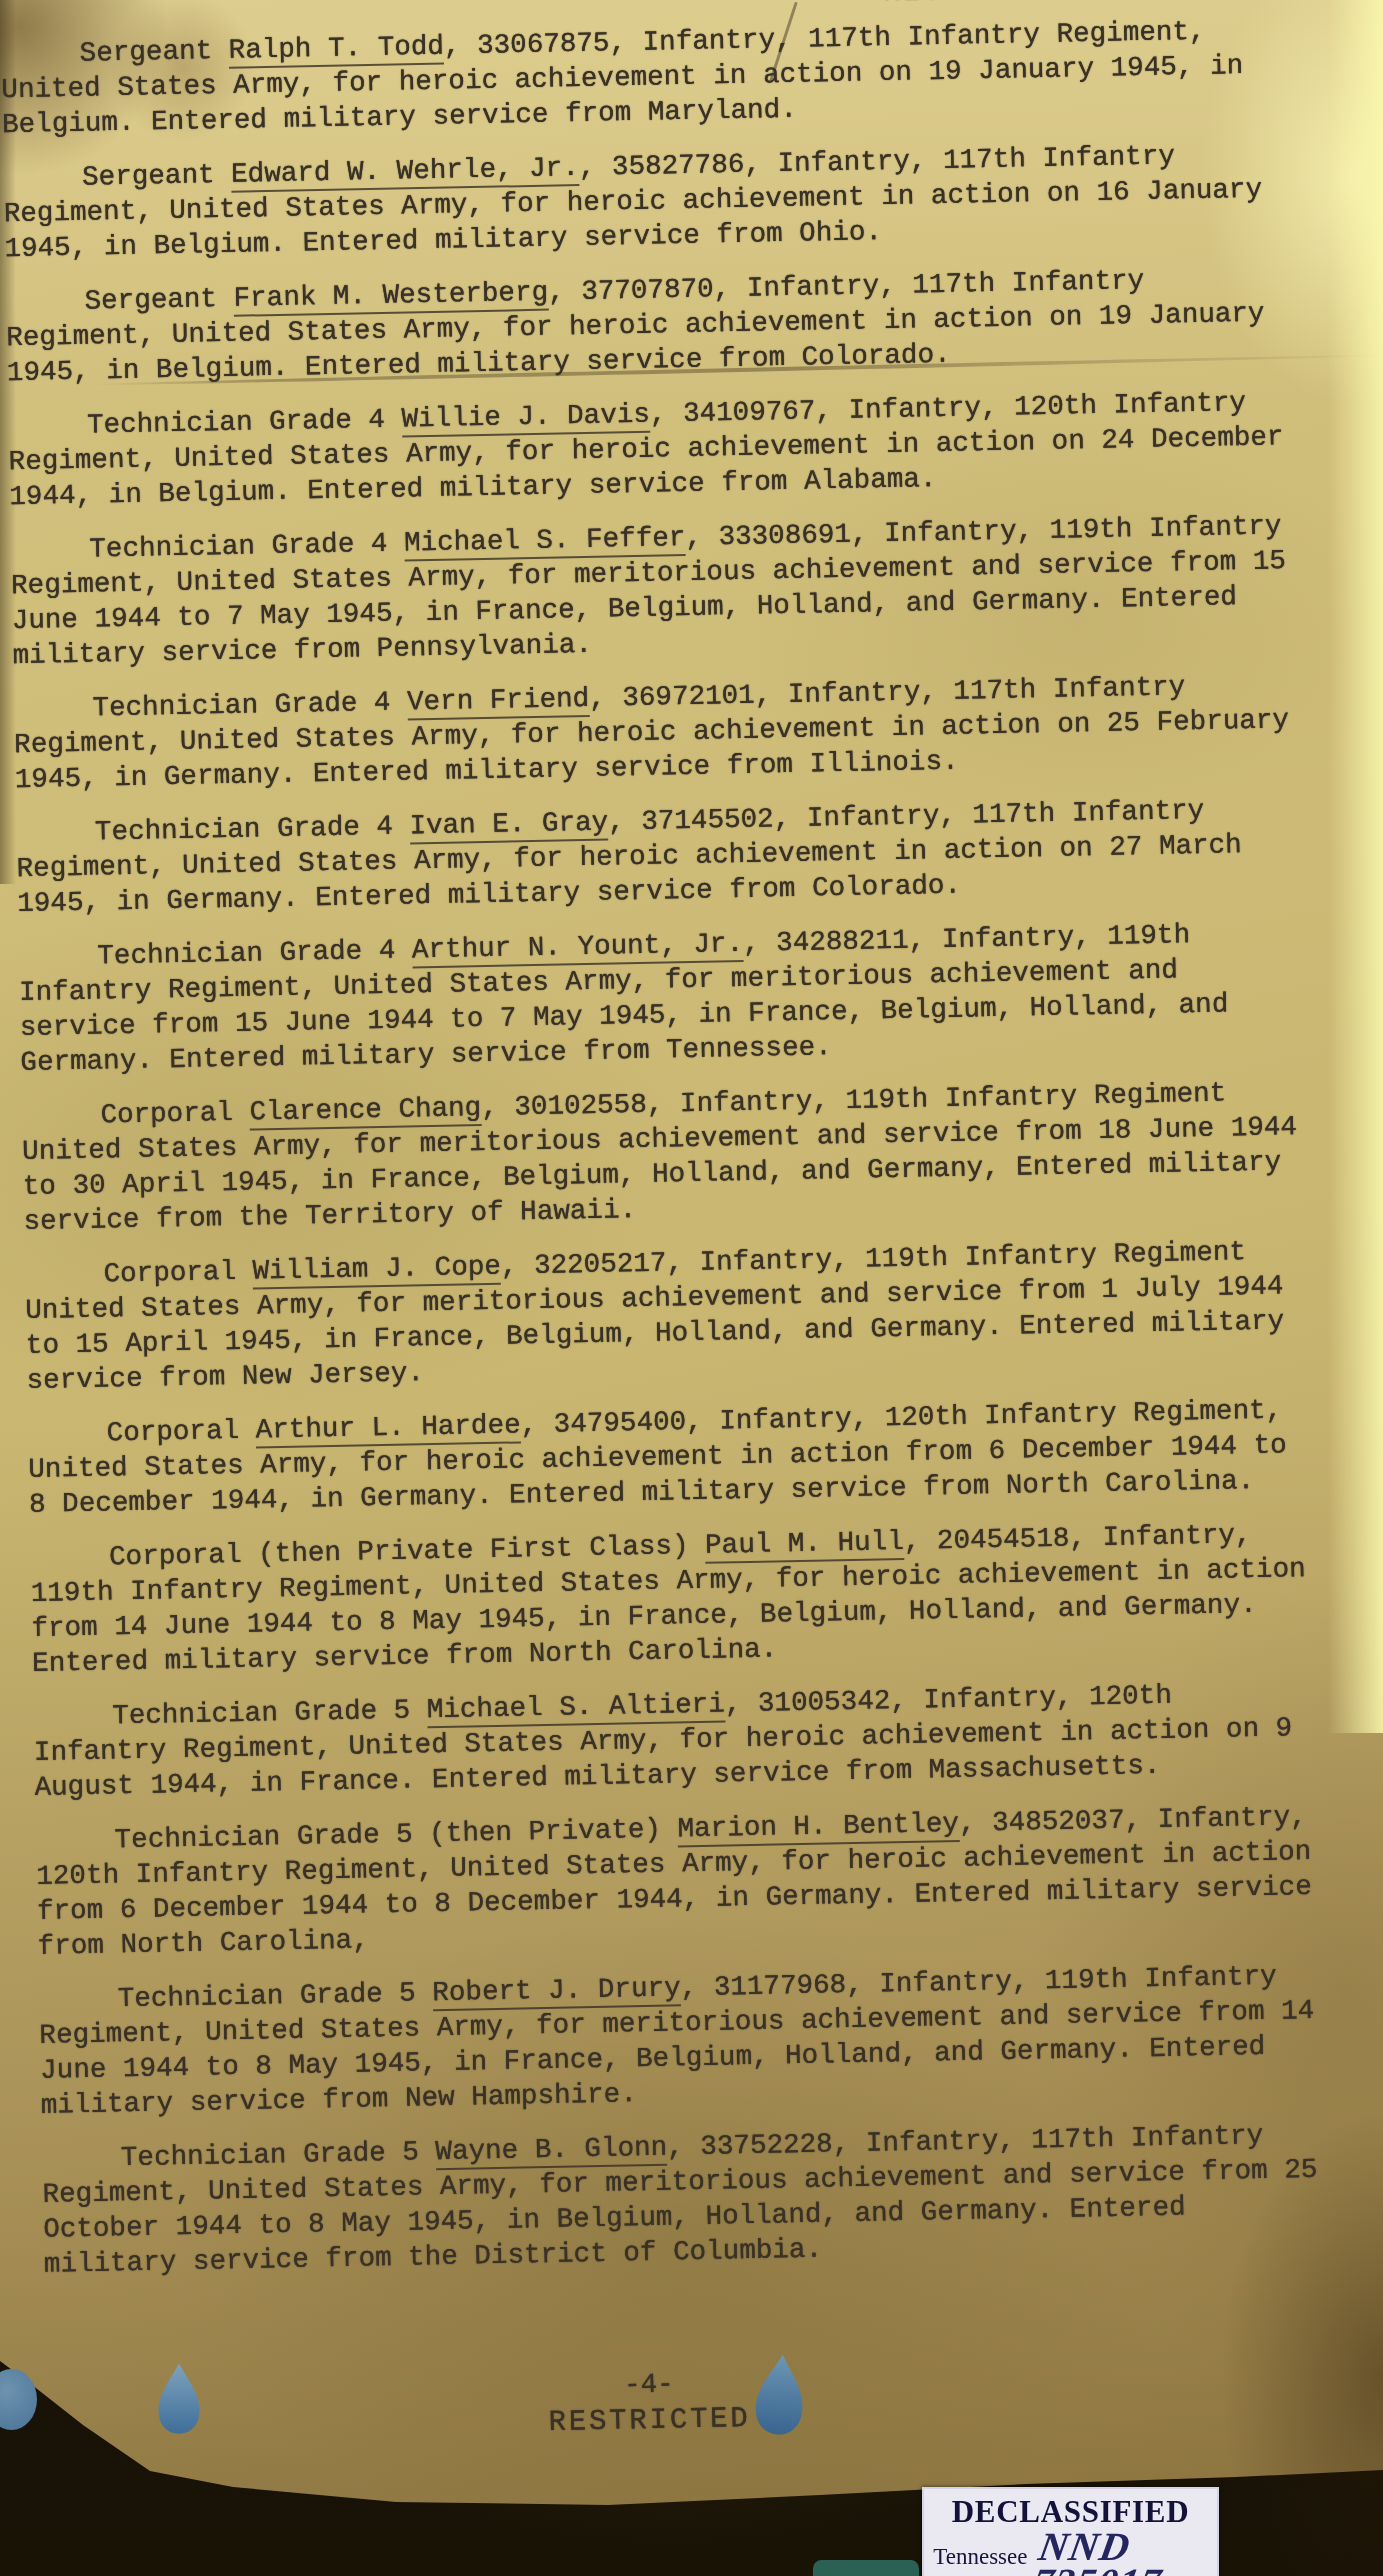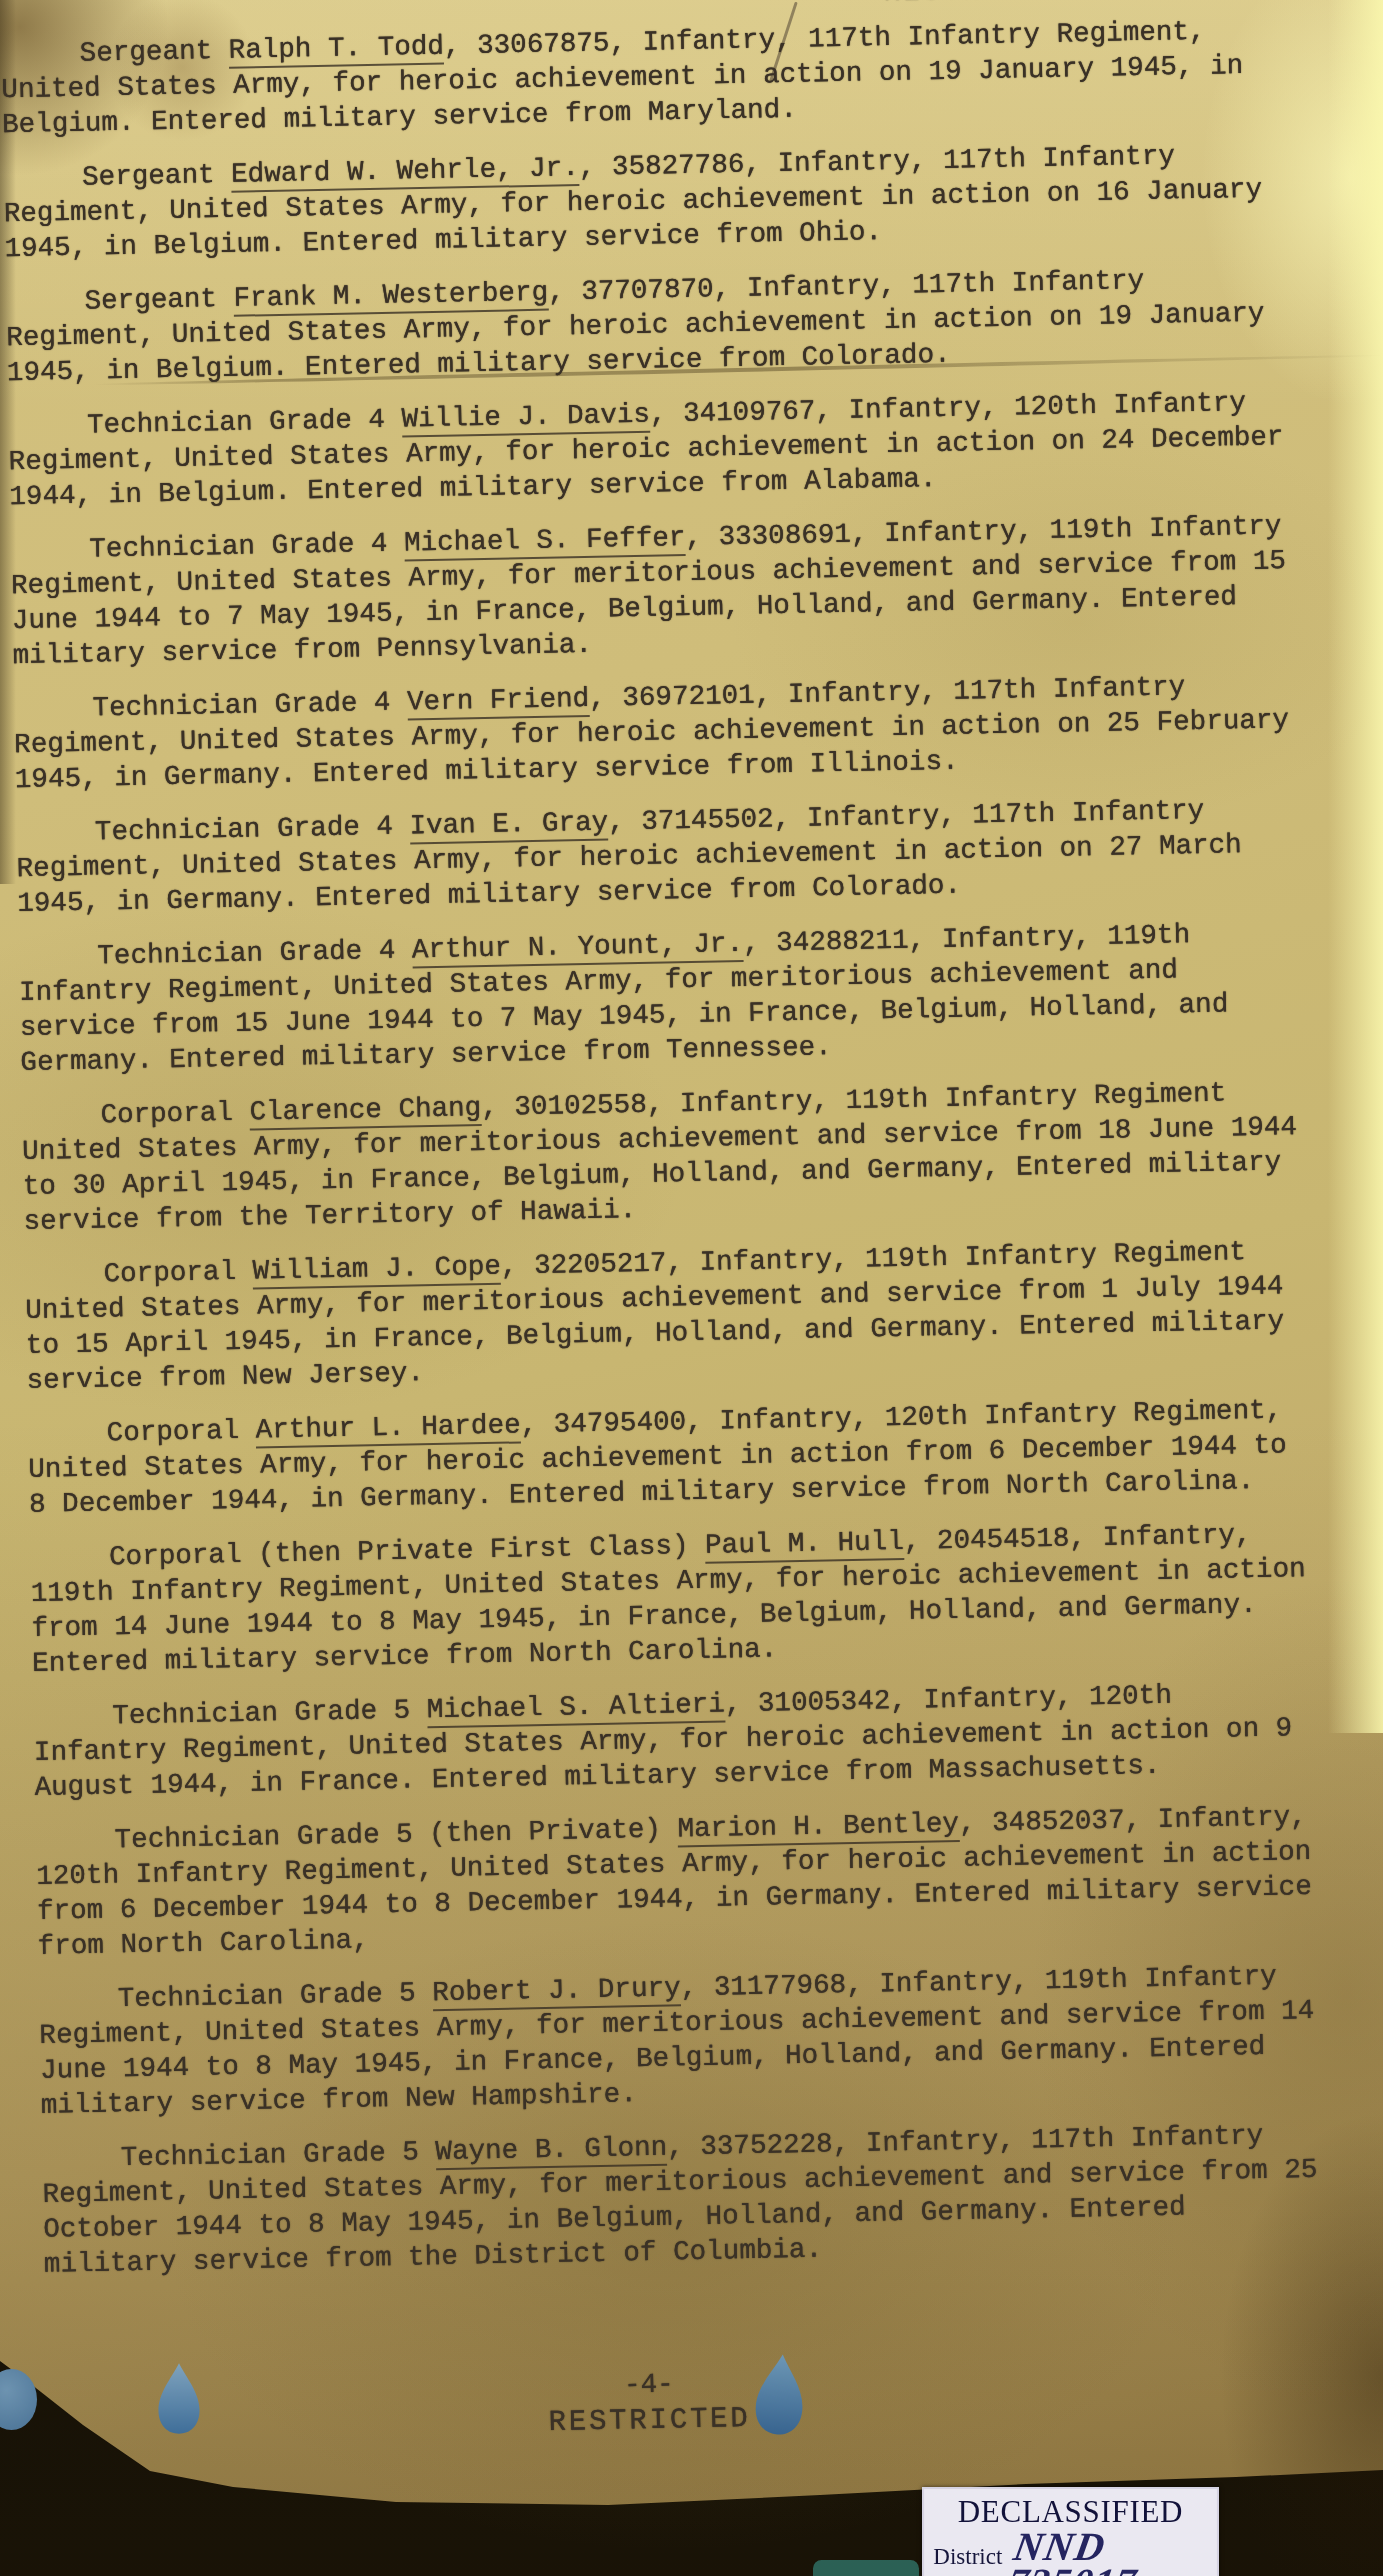--- a/index.html
+++ b/index.html
@@ -69,21 +69,21 @@
   }
   .scan-teal { position:absolute; left:813px; top:2560px; width:106px; height:15.6px;
     background:#2f6f63; border-radius:8.5px 8.5px 0 0; opacity:.85; }
   
   .stamp {
     position:absolute; left:922px; top:2487px; width:297px; height:99px;
     background:#eae8f1; box-shadow:inset 0 0 0 2.1px #d6d3e3, 0 0 4.2px rgba(0,0,0,.6);
     overflow:visible;
   }
   .stamp-title {
-    font-family:"Liberation Serif","DejaVu Serif",serif; font-weight:normal;
+    font-family:"Liberation Serif","DejaVu Serif",serif; font-weight:bold;
     font-size:31px; letter-spacing:0.7px; color:#12123a; text-align:center; margin-top:7px;
   }
   .stamp-auth {
     display:flex; align-items:baseline; margin:2.8px 0 0 11.3px;
     font-family:"Liberation Serif","DejaVu Serif",serif; font-size:23px; color:#16163c;
   }
   .stamp-value {
     font-family:"Liberation Serif","DejaVu Serif",serif; font-style:italic; font-weight:bold;
     font-size:40px; line-height:.9; color:#252560; letter-spacing:1.4px;
     transform:skewX(-10deg); margin-left:8.5px; border-bottom:2.8px solid #252560;
@@ -162,19 +162,19 @@
     </linearGradient>
       </defs>
     <path d="M30 2 C40 22 58 42 58 66 C58 87 45 98 30 98 C15 98 2 87 2 66 C2 42 20 22 30 2 Z" fill="url(#hg2)"></path>
   </svg>
 
   <div class="scan-teal"></div>
 
   <div class="stamp">
     <div class="stamp-title">DECLASSIFIED</div>
     <div class="stamp-auth">
-      <span>District</span>
+      <span>Tennessee</span>
       <span class="stamp-value">NND 735017</span>
     </div>
   </div>
 
 </div>
 
 
 </body></html>

